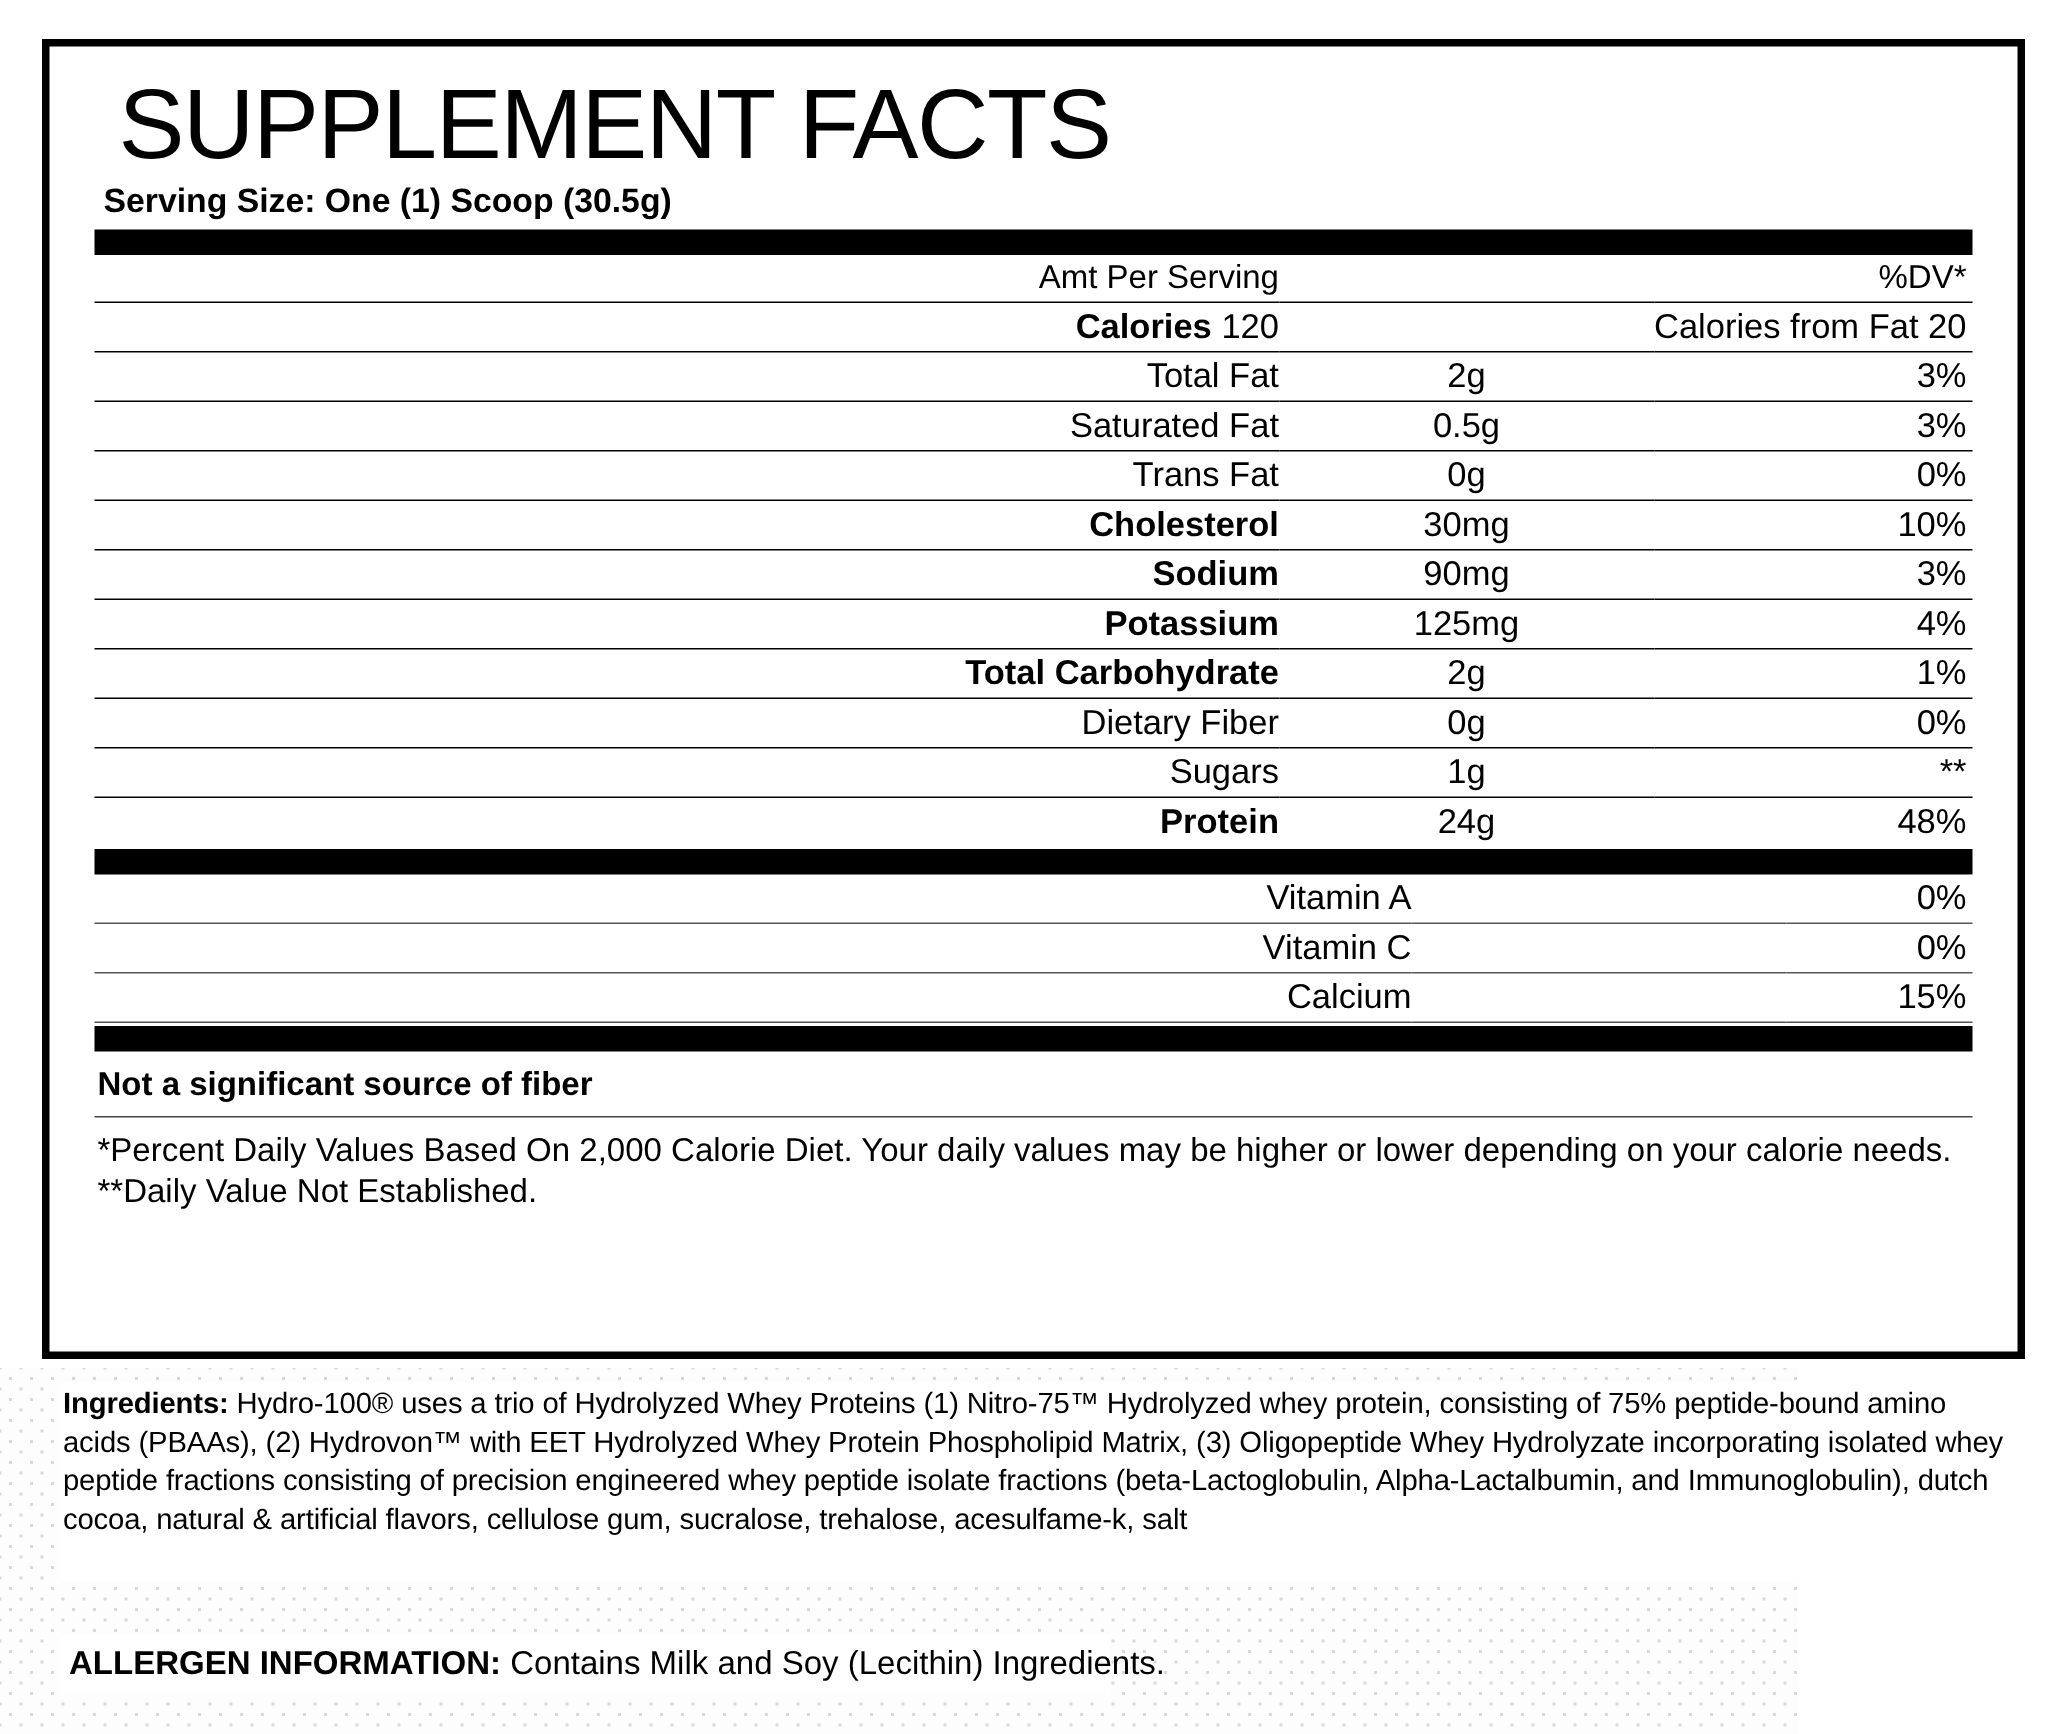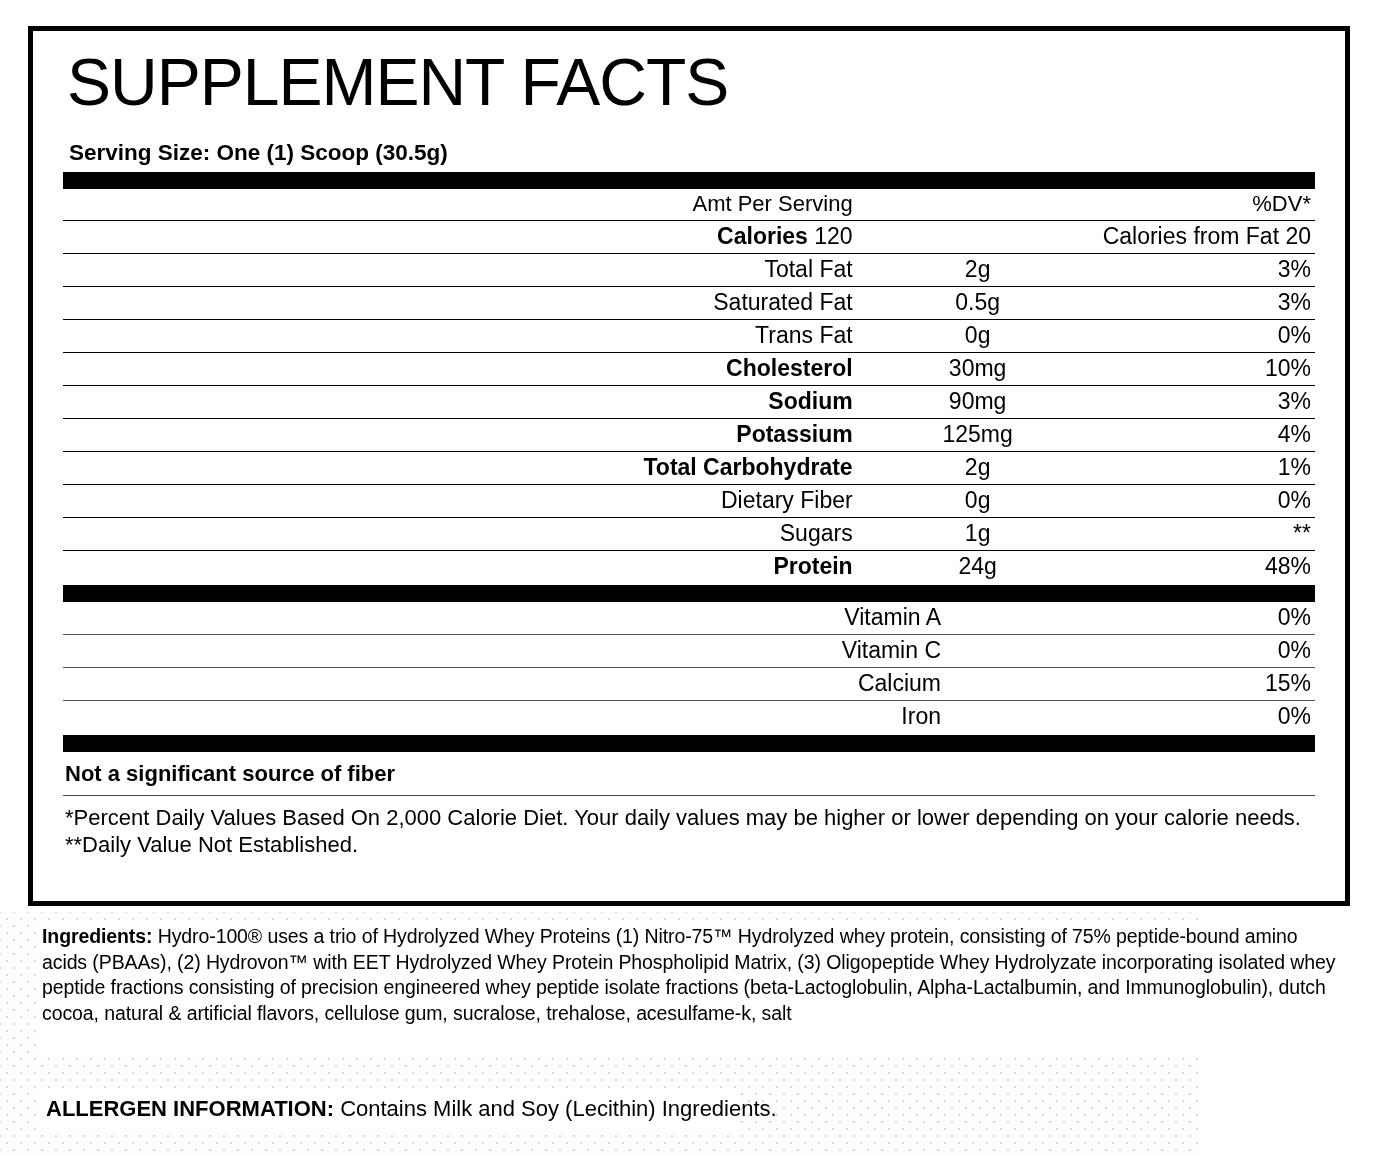--- a/index.html
+++ b/index.html
@@ -39,32 +39,32 @@
   }
 
   
   .title {
     font-size: 66px;
     line-height: 74px;
     font-weight: 400;
     letter-spacing: -1px;
     font-family: "Liberation Sans", sans-serif;
     white-space: nowrap;
-    margin: 6px 0 2px 4px;
+    margin: 6px 0 2px 16px;
   }
 
   
   .serving-row {
     display: flex;
     align-items: baseline;
     font-size: 22.5px;
     font-weight: bold;
     margin: 2px 0 6px 6px;
   }
-  .serving-row .s-left { width: 655px; margin-top: 19px; }
+  .serving-row .s-left { width: 655px; }
   .serving-row .s-right { }
 
   
   .bar-thick {
     height: 17px;
     background: #000;
     margin: 2px 0 0 0;
   }
   .rule-light {
     height: 1.4px;
@@ -254,25 +254,20 @@
           <tr class="light-rule">
             <td class="c-name vit-name">Vitamin C</td>
             <td class="c-amt"></td>
             <td class="c-dv">0%</td>
           </tr>
           <tr class="light-rule">
             <td class="c-name vit-name">Calcium</td>
             <td class="c-amt"></td>
             <td class="c-dv">15%</td>
           </tr>
-          <tr class="no-rule">
-            <td class="c-name vit-name">Iron</td>
-            <td class="c-amt"></td>
-            <td class="c-dv">0%</td>
-          </tr>
         </tbody>
       </table>
 
       <div class="bar-thick"></div>
 
       <div class="note-fiber">Not a significant source of fiber</div>
       <div class="rule-light"></div>
 
       <div class="footnote">*Percent Daily Values Based On 2,000 Calorie Diet. Your daily values may be higher or lower depending on your calorie needs.</div>
       <div class="footnote" style="padding-top:0">**Daily Value Not Established.</div>

